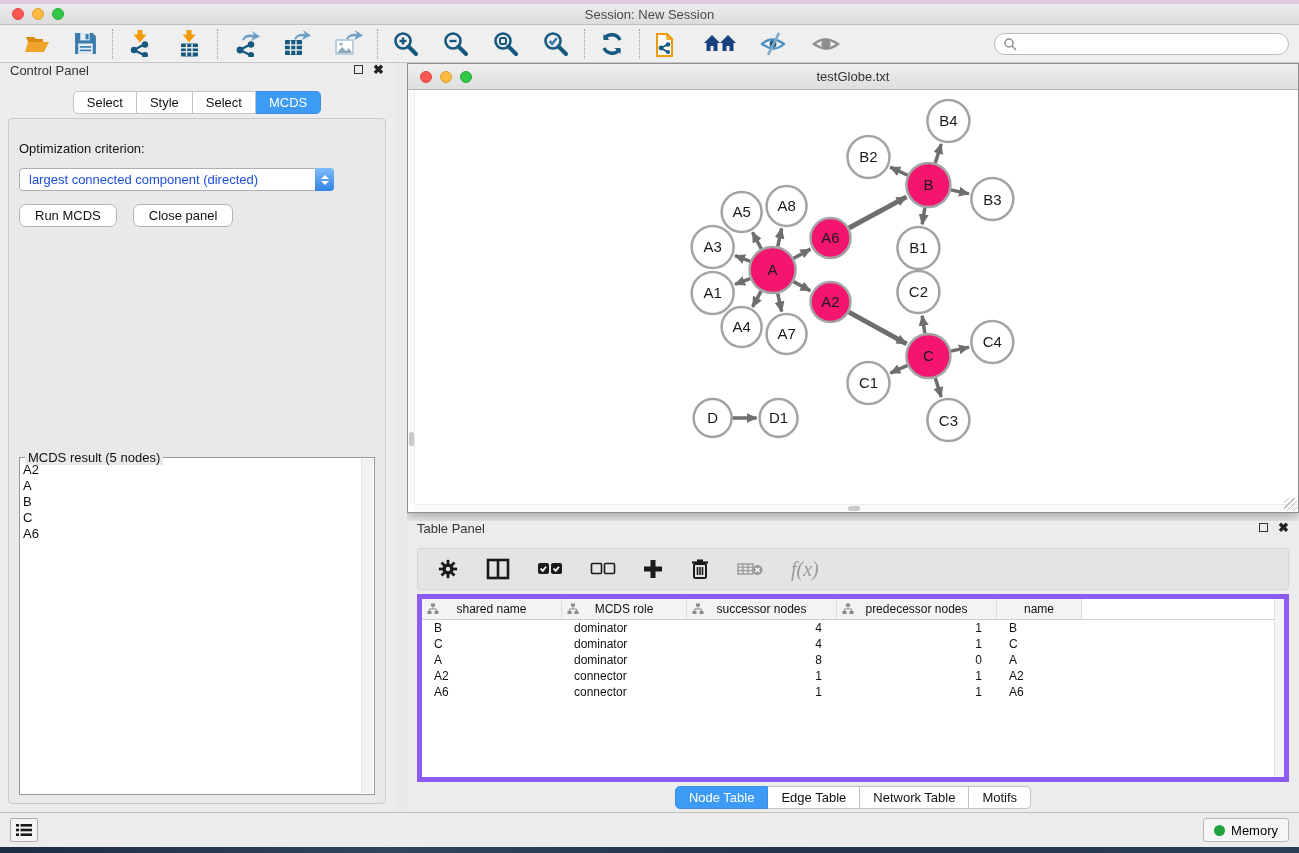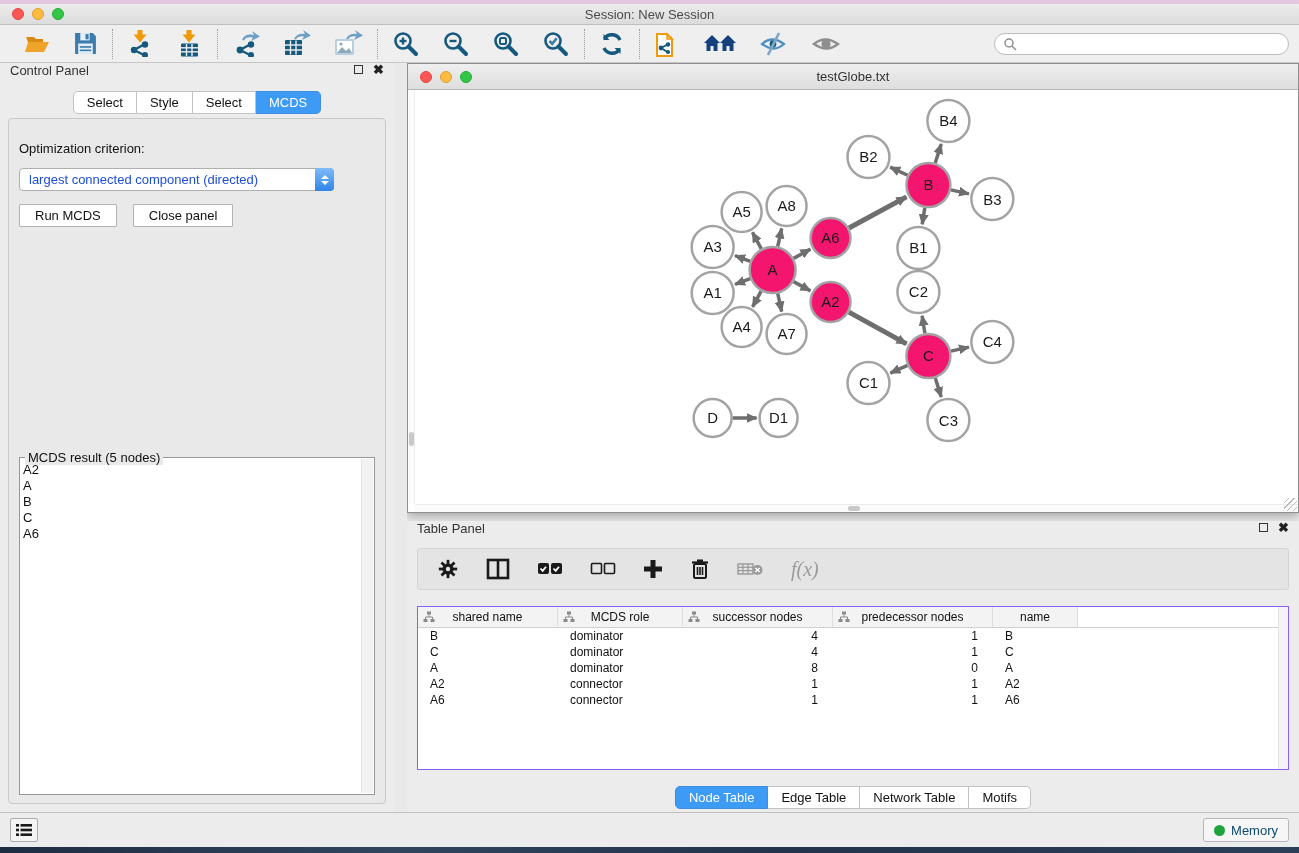--- a/index.html
+++ b/index.html
@@ -49,21 +49,21 @@
     display:flex; flex-direction:column; align-items:flex-start; padding:0 10px 8px; overflow:hidden; }
   .opt-label { margin-top:22px; font-size:13px; color:#111; }
   .dropdown { margin-top:12px; width:315px; height:23px; background:#FFF; border:1px solid #AFAFAF;
     border-radius:4px; display:flex; align-items:center; position:relative; }
   .dropdown .dd-value { font-size:13px; padding-left:9px; color:#1d4ed8; flex:1; white-space:nowrap; overflow:hidden; }
   .dd-stepper { width:19px; height:23px; margin-right:-1px; border-radius:0 4px 4px 0;
     background:linear-gradient(#7FBCF8,#3083E8); display:flex; flex-direction:column; align-items:center; justify-content:center; gap:2px; }
   .dd-stepper .tri-up { width:0; height:0; border-left:4px solid transparent; border-right:4px solid transparent; border-bottom:4px solid #FFF; }
   .dd-stepper .tri-down { width:0; height:0; border-left:4px solid transparent; border-right:4px solid transparent; border-top:4px solid #FFF; }
   .btn-row { margin-top:13px; display:flex; gap:16px; }
-  .mac-btn { background:#FFF; border:1px solid #B3B3B3; border-radius:1px; font-size:13px; color:#111;
+  .mac-btn { background:#FFF; border:1px solid #B3B3B3; border-radius:7px; font-size:13px; color:#111;
     padding:3px 15px; font-family:"Liberation Sans",sans-serif; }
   .result-box { margin-top:auto; width:100%; height:338px; background:#FFF; border:1px solid #979797;
     position:relative; }
   .result-legend { position:absolute; top:-8px; left:5px; font-size:13px; color:#111; background:#E9E9E9; padding:0 3px; }
   .result-list { position:absolute; inset:4px 14px 2px 3px; font-size:13px; color:#111; overflow:hidden; }
   .result-item { line-height:16px; }
   .result-scroll { position:absolute; top:1px; bottom:1px; right:1px; width:12px; background:#F2F2F2; border-left:1px solid #E3E3E3; }
 
   
   .right-area { flex:1; display:flex; flex-direction:column; margin-left:13px; overflow:hidden; }
@@ -82,39 +82,39 @@
   .h-thumb { position:absolute; top:1px; height:5px; width:12px; left:433px; background:#C9C9C9; border-radius:3px; }
   .resize-grip { position:absolute; right:1px; bottom:1px; width:13px; height:13px;
     background:repeating-linear-gradient(135deg, transparent 0 3px, #B9B9B9 3px 4px); }
 
   
   .table-panel { flex:1; margin-top:8px; background:#ECECEC; display:flex; flex-direction:column; overflow:hidden; }
   .tp-toolbar { height:42px; margin:1px 10px 4px; background:#E4E4E4; border:1px solid #D4D4D4; border-radius:3px;
     display:flex; align-items:center; gap:27px; padding-left:19px; flex:0 0 auto; }
   .tp-btn { background:none; border:none; display:flex; align-items:center; }
   .fx-label { font-family:"Liberation Serif",serif; font-style:italic; font-size:20px; color:#9A9A9A; }
-  .tp-table { flex:1; margin:12px 10px; background:#FFF; border:1px solid #8b5cf6; position:relative; overflow:hidden; }
+  .tp-table { flex:1; margin:0 10px; background:#FFF; border:5px solid #8b5cf6; position:relative; overflow:hidden; }
   .t-header { display:flex; height:21px; border-bottom:1px solid #CFCFCF; }
   .th { position:relative; display:flex; align-items:center; justify-content:center; background:#F3F3F3;
     border-right:1px solid #DDD; font-size:12px; color:#111; flex:0 0 auto; }
   .th .tree-ic { position:absolute; left:5px; top:4px; }
   .t-row { display:flex; height:16px; align-items:center; font-size:12px; color:#111; }
   .td { flex:0 0 auto; white-space:nowrap; overflow:hidden; }
   .td.left { padding-left:12px; text-align:left; }
   .td.right { padding-right:15px; text-align:right; }
   .t-scroll { position:absolute; right:0; top:0; bottom:0; width:10px; background:#F4F4F4; border-left:1px solid #E2E2E2; }
   .tp-tabs { height:30px; display:flex; justify-content:center; align-items:center; flex:0 0 auto; }
 
   
   .status-bar { height:35px; background:#ECECEC; border-top:1px solid #C0C0C0; display:flex;
     align-items:center; padding:0 10px; flex:0 0 auto; }
   .list-btn { width:28px; height:24px; background:#F3F3F3; border:1px solid #ADADAD; border-radius:2px;
     display:flex; align-items:center; justify-content:center; }
   .memory-btn { margin-left:auto; height:24px; background:#F6F6F6; border:1px solid #B7B7B7; border-radius:3px;
-    display:flex; align-items:center; gap:6px; padding:0 10px; font-size:13px; color:#0c4a6e; }
+    display:flex; align-items:center; gap:6px; padding:0 10px; font-size:13px; color:#000000; }
   .mem-dot { width:11px; height:11px; border-radius:50%; background:#1FA33C; }
 </style>
 </head>
 <body>
 
 <div class="desktop">
   <div class="top-strip"></div>
   <div class="bottom-strip"></div>
 
   <div class="app-window">

